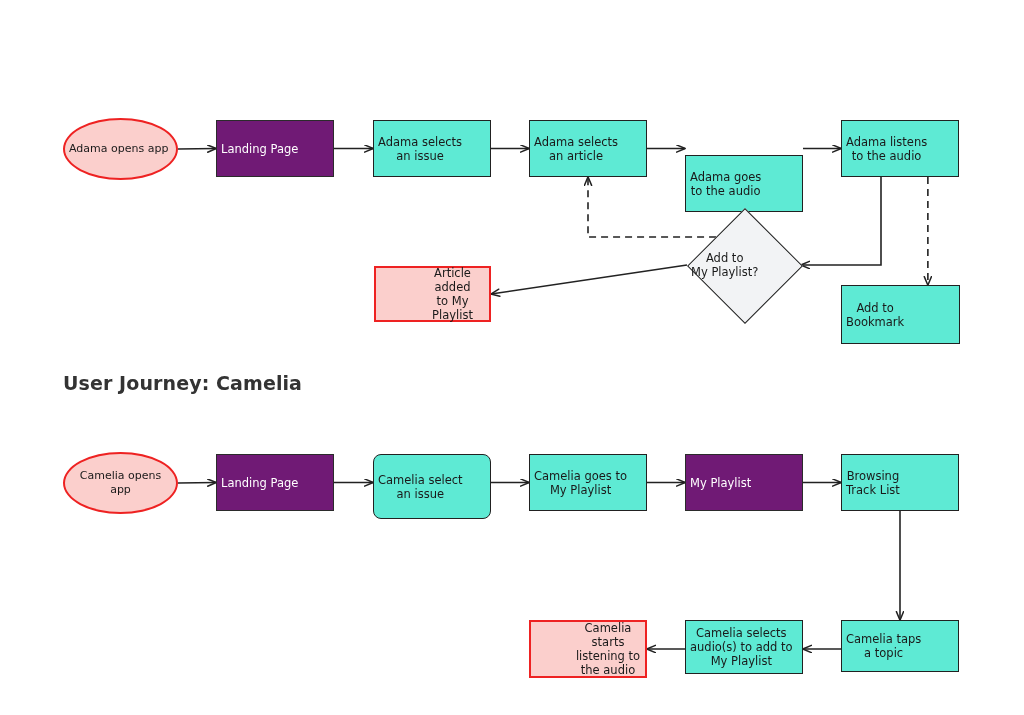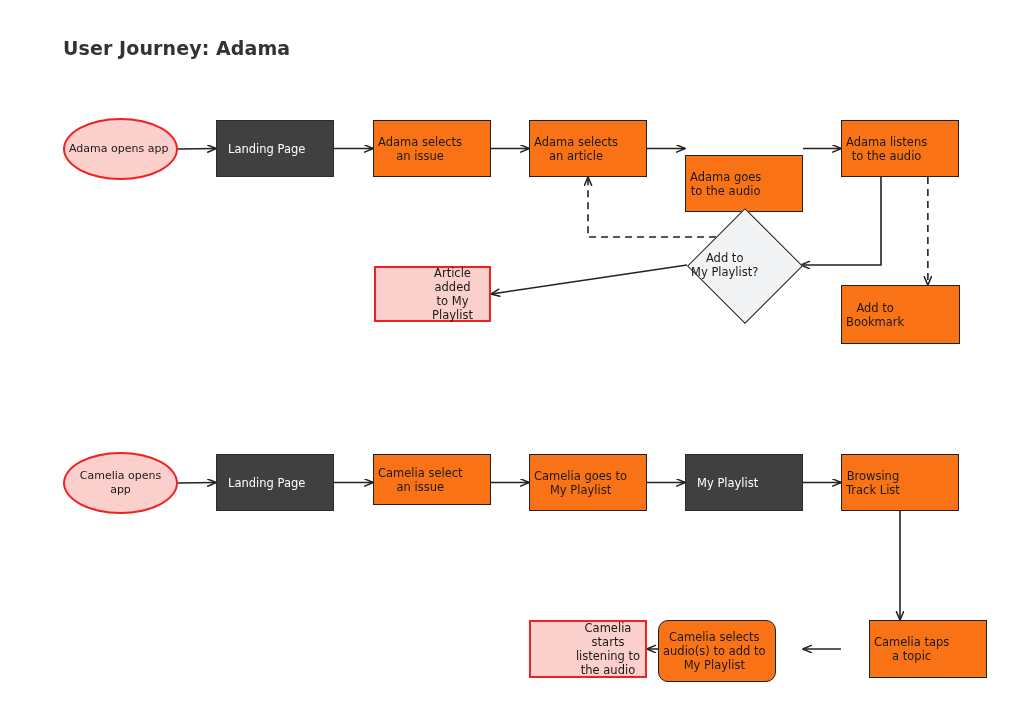--- a/index.html
+++ b/index.html
@@ -21,40 +21,40 @@
     display:flex;align-items:center;
     text-align:center;font-size:11.5px;font-weight:normal;
     line-height:14px;color:#1a1a1a;
   }
   .node span{display:block;padding:0 4px;}
 
   .n-start{
     border-radius:50%;background:#fbcfcc;border:2px solid #ee2222;
     font-size:11px;
   }
-  .n-dark{ background:#404040;border:1.5px solid #2b2b2b;color:#ffffff;padding-left:7px; }
-  .n-plain{ background:#f97316;border:1.5px solid #212121; }
+  .n-dark{ background:#701a75;border:1.5px solid #2b2b2b;color:#ffffff; }
+  .n-plain{ background:#5eead4;border:1.5px solid #212121; }
   .n-red{ background:#fbcfcc;border:2px solid #ee2222;color:#1a1a1a;padding-left:40px; }
 
   .n-diamond{ background:transparent;border:none; }
   .n-diamond .dshape{
     position:absolute;left:50%;top:50%;width:80px;height:80px;
     margin-left:-40px;margin-top:-40px;
     background:#f2f3f5;border:1.5px solid #212121;
     transform:rotate(45deg);
   }
   .n-diamond span{position:relative;z-index:2;}
 </style>
 </head>
 <body>
 
 <div id="canvas">
 
-  <div class="jtitle" id="title-adama" style="left: 63px; top: 37px;">User Journey: Adama</div>
 
+  <div class="jtitle" id="title-camelia" style="left: 63px; top: 372px;">User Journey: Camelia</div>
 
   <svg class="edges" id="edge-layer">
     <defs>
       <marker id="arw" markerWidth="12" markerHeight="12" refX="9.4" refY="4" orient="auto" markerUnits="userSpaceOnUse">
         <path d="M1,0.4 L9.6,4 L1,7.6" fill="none" stroke="#222222" stroke-width="1.5" stroke-linecap="round" stroke-linejoin="round"></path>
       </marker>
     </defs>
     <g id="edge-paths">
         <path d="M 178 149 L 216 148.5" fill="none" stroke="#222222" stroke-width="1.6" marker-end="url(#arw)"></path>
         <path d="M 334 148.5 L 373 148.5" fill="none" stroke="#222222" stroke-width="1.6" marker-end="url(#arw)"></path>
@@ -104,35 +104,35 @@
       </div>
       <div class="node n-plain" style="left: 841px; top: 285px; width: 119px; height: 59px;">
         <span>Add to<br>Bookmark</span>
       </div>
       <div class="node n-start" style="left: 63px; top: 452px; width: 115px; height: 62px;">
         <span>Camelia opens app</span>
       </div>
       <div class="node n-dark" style="left: 216px; top: 454px; width: 118px; height: 57px;">
         <span>Landing Page</span>
       </div>
-      <div class="node n-plain" style="left: 373px; top: 454px; width: 118px; height: 51px;">
+      <div class="node n-plain" style="left: 373px; top: 454px; width: 118px; height: 65px; border-radius: 8px;">
         <span>Camelia select<br>an issue</span>
       </div>
       <div class="node n-plain" style="left: 529px; top: 454px; width: 118px; height: 57px;">
         <span>Camelia goes to<br>My Playlist</span>
       </div>
       <div class="node n-dark" style="left: 685px; top: 454px; width: 118px; height: 57px;">
         <span>My Playlist</span>
       </div>
       <div class="node n-plain" style="left: 841px; top: 454px; width: 118px; height: 57px;">
         <span>Browsing<br>Track List</span>
       </div>
-      <div class="node n-plain" style="left: 841px; top: 620px; width: 118px; height: 58px; margin-left: 28px;">
+      <div class="node n-plain" style="left: 841px; top: 620px; width: 118px; height: 52px;">
         <span>Camelia taps<br>a topic</span>
       </div>
-      <div class="node n-plain" style="left: 658px; top: 620px; width: 118px; height: 62px; border-radius: 10px;">
+      <div class="node n-plain" style="left: 685px; top: 620px; width: 118px; height: 54px;">
         <span>Camelia selects<br>audio(s) to add to<br>My Playlist</span>
       </div>
       <div class="node n-red" style="left: 529px; top: 620px; width: 118px; height: 58px;">
         <span>Camelia starts<br>listening to<br>the audio</span>
       </div>
     </div>
 </div>
 
 </body></html>

